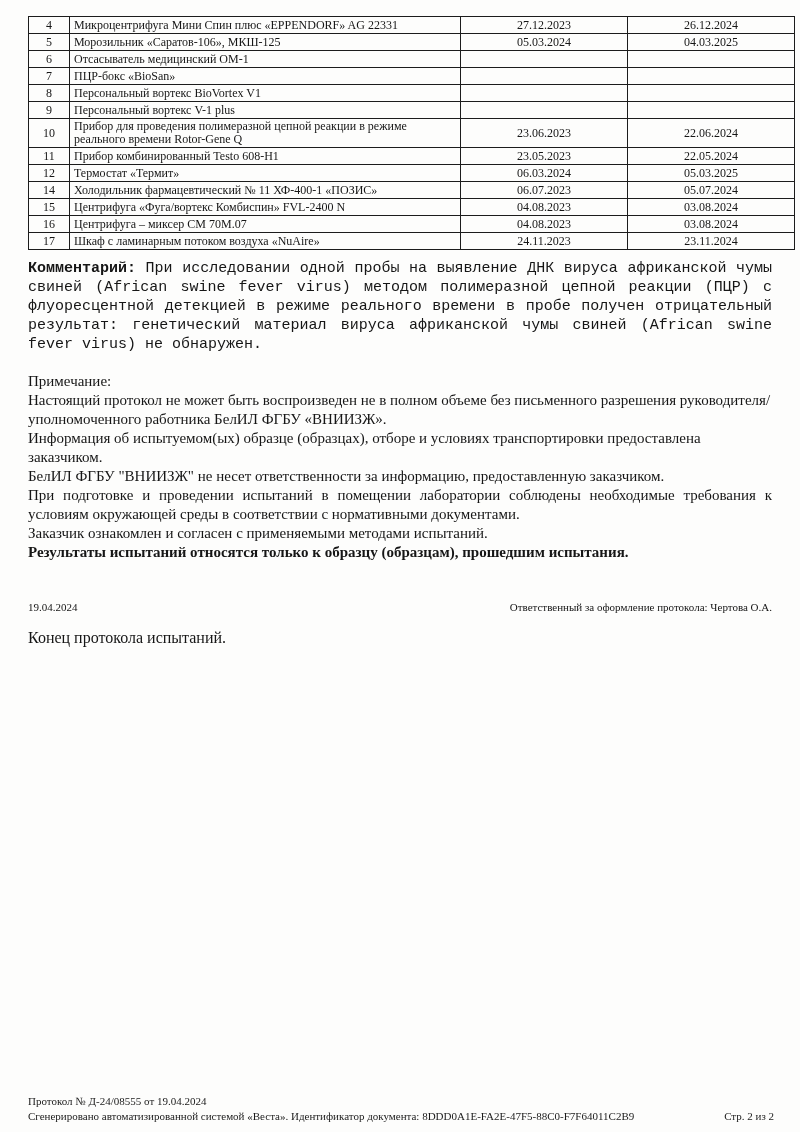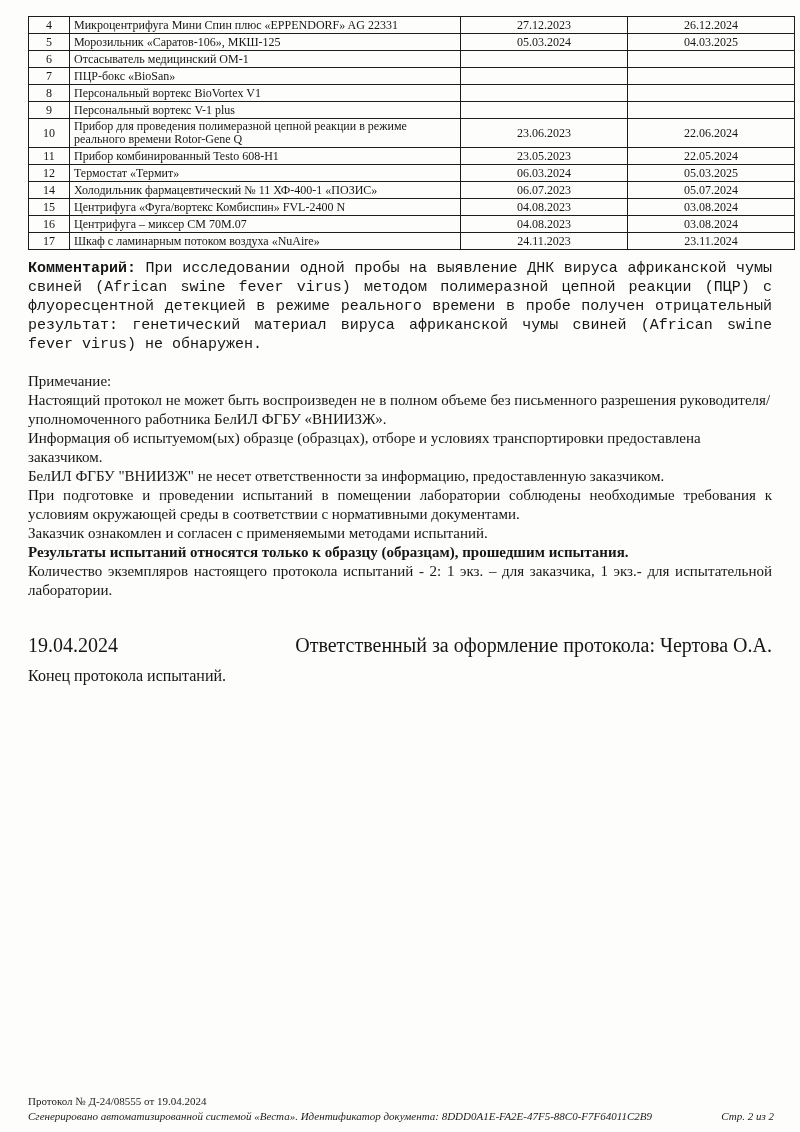--- a/index.html
+++ b/index.html
@@ -47,42 +47,41 @@
   .note-line {
     font-size: 15px;
     line-height: 19px;
     text-align: left;
   }
   .justify { text-align: justify; }
   .sig-row {
     display: flex;
     justify-content: space-between;
     margin-top: 36px;
-    font-size: 20px;
+    font-size: 11px;
     line-height: 19px;
   }
   .end-line {
     font-size: 16px;
     line-height: 21px;
     margin-top: 10px;
   }
   .footer {
     position: absolute;
     left: 28px;
     right: 26px;
     bottom: 9px;
     font-size: 11px;
     line-height: 14.5px;
     color: #1b1b1b;
   }
   .footer-row {
     display: flex;
     justify-content: space-between;
     align-items: center;
-    font-style: italic;
   }
 </style>
 </head>
 <body>
 
 <div class="page">
   <div class="content">
 
     <table class="equip">
       <tbody>
@@ -171,21 +170,20 @@
 
     <div class="notes">
       <div class="note-line">Примечание:</div>
       <div>
           <div class="note-line">Настоящий протокол не может быть воспроизведен не в полном объеме без письменного разрешения руководителя/уполномоченного работника БелИЛ ФГБУ «ВНИИЗЖ».</div>
           <div class="note-line">Информация об испытуемом(ых) образце (образцах), отборе и условиях транспортировки предоставлена заказчиком.</div>
           <div class="note-line">БелИЛ ФГБУ "ВНИИЗЖ" не несет ответственности за информацию, предоставленную заказчиком.</div>
           <div class="note-line justify">При подготовке и проведении испытаний в помещении лаборатории соблюдены необходимые требования к условиям окружающей среды в соответствии с нормативными документами.</div>
           <div class="note-line">Заказчик ознакомлен и согласен с применяемыми методами испытаний.</div>
           <div class="note-line bold">Результаты испытаний относятся только к образцу (образцам), прошедшим испытания.</div>
-          <div class="note-line justify">Количество экземпляров настоящего протокола испытаний - 2: 1 экз. – для заказчика, 1 экз.- для испытательной лаборатории.</div>
         </div>
     </div>
 
     <div class="sig-row">
       <span>19.04.2024</span>
       <span>Ответственный за оформление протокола: Чертова О.А.</span>
     </div>
 
     <div class="end-line">Конец протокола испытаний.</div>
   </div>

